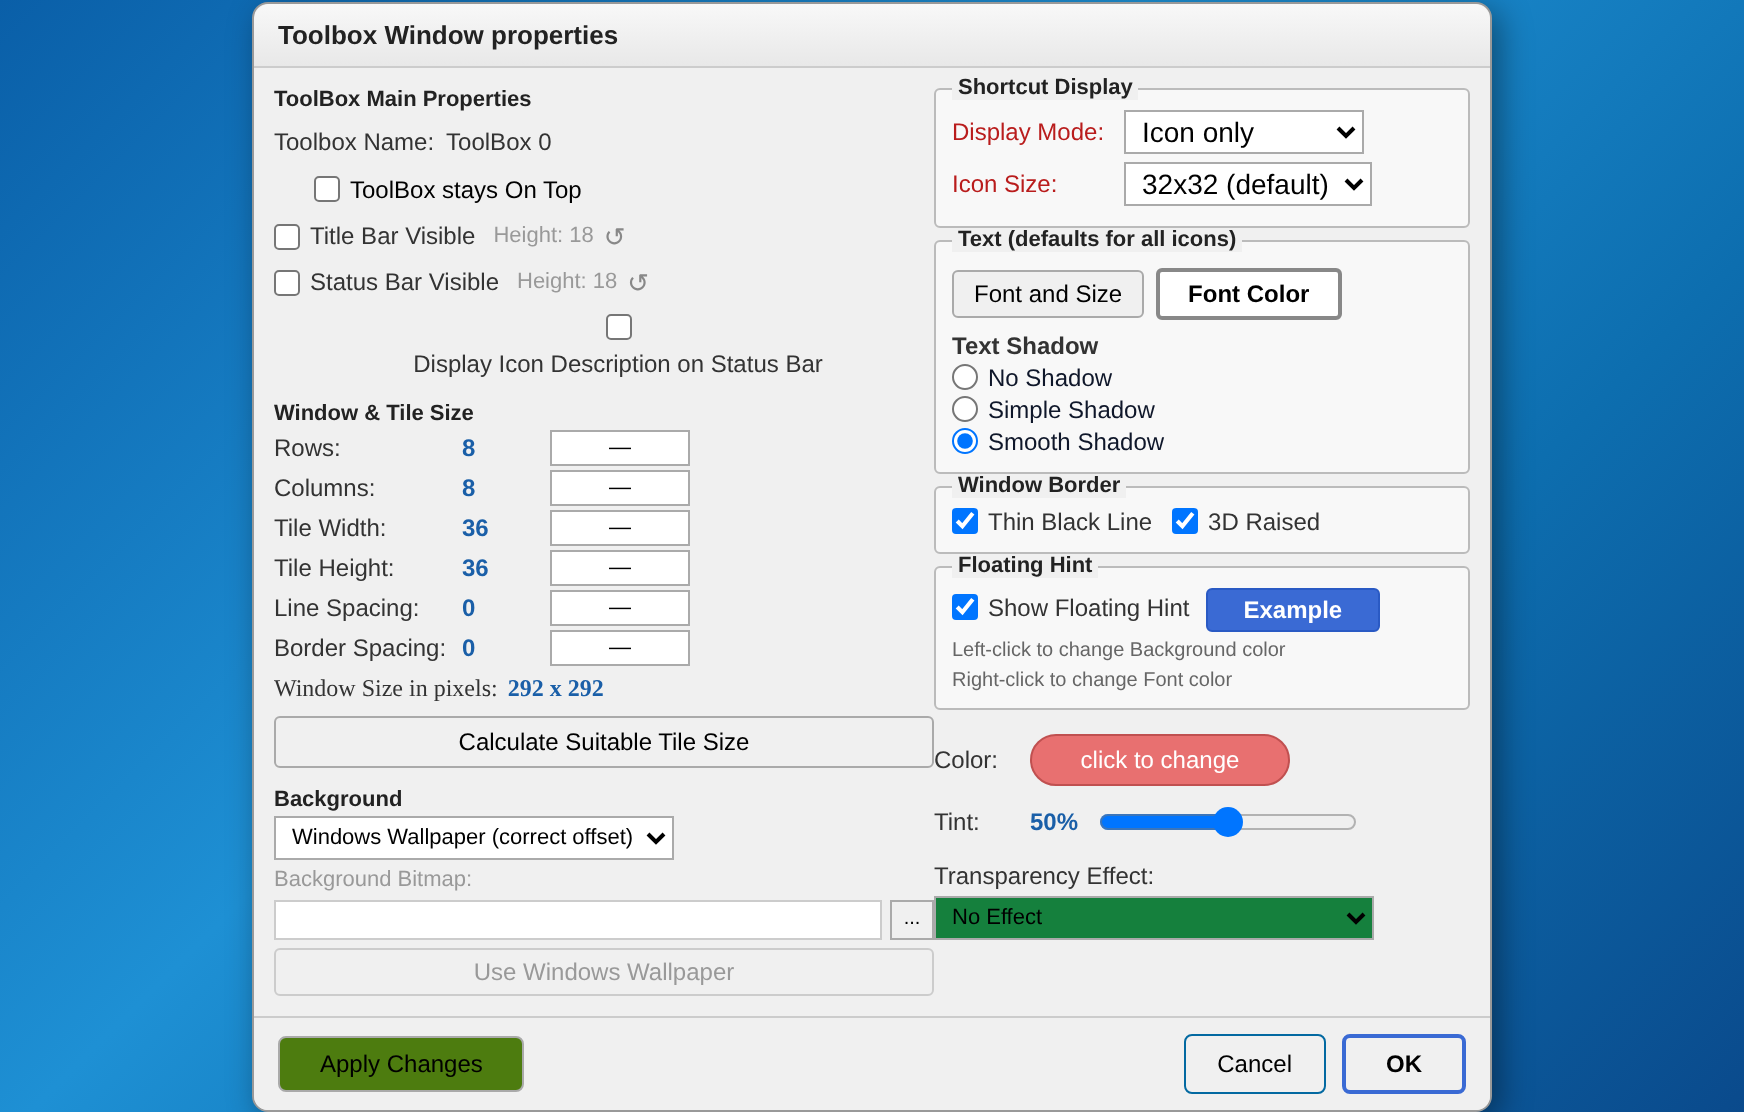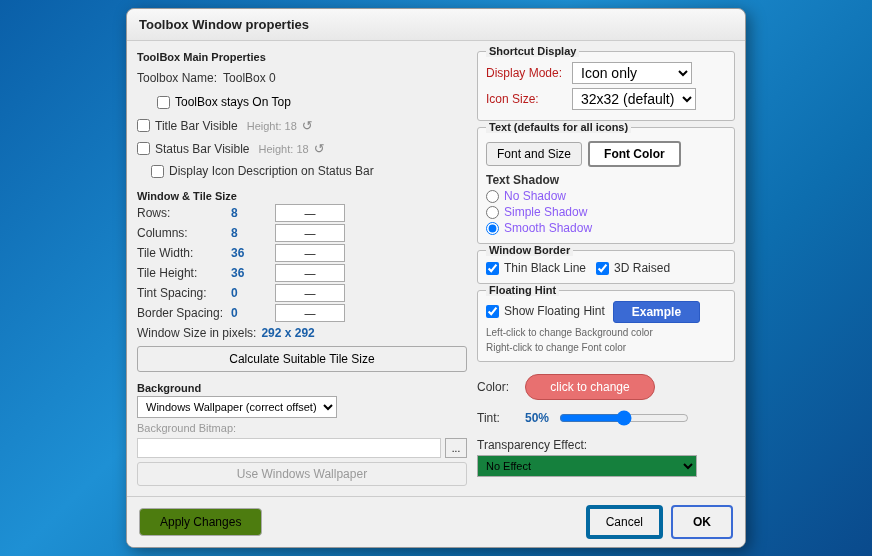--- a/index.html
+++ b/index.html
@@ -27,21 +27,20 @@
       border-bottom: 1px solid #ccc;
       padding: 8px 12px;
       font-size: 13px;
       font-weight: 600;
       color: #222;
       border-radius: 8px 8px 0 0;
     }
     .dialog-body {
       display: flex;
       padding: 10px;
-      gap: 10px;
     }
     .left-panel {
       flex: 0 0 330px;
       display: flex;
       flex-direction: column;
       gap: 6px;
     }
     .right-panel {
       flex: 1;
       display: flex;
@@ -144,20 +143,21 @@
       background: white;
       font-size: 11px;
       padding: 0 2px;
       text-align: center;
     }
     .window-size-row {
       display: flex;
       align-items: center;
       gap: 5px;
       margin-top: 4px;
+      font-family: Liberation Serif, serif;
     }
     .window-size-label {
       font-size: 12px;
       color: #333;
     }
     .window-size-value {
       font-size: 12px;
       color: #1a5fa8;
       font-weight: 700;
     }
@@ -273,21 +273,21 @@
       display: flex;
       align-items: center;
       gap: 5px;
       margin-bottom: 2px;
     }
     .radio-row input[type=radio] {
       cursor: pointer;
     }
     .radio-row label {
       font-size: 12px;
-      color: #8b5cf6;
+      color: #0f172a;
     }
     .border-checks {
       display: flex;
       align-items: flex-end;
       gap: 10px;
     }
     .hint-row {
       display: flex;
       align-items: center;
       gap: 8px;
@@ -389,21 +389,21 @@
       padding: 6px 20px;
       background: #4d7c0f;
       border: 1px solid #aaa;
       border-radius: 4px;
       font-size: 12px;
       cursor: pointer;
     }
     .cancel-btn {
       padding: 6px 16px;
       background: #f0f0f0;
-      border: 4px solid #0369a1;
+      border: 1px solid #0369a1;
       border-radius: 4px;
       font-size: 12px;
       cursor: pointer;
     }
     .ok-btn {
       padding: 6px 20px;
       background: #f0f0f0;
       border: 2px solid #3a6ad4;
       border-radius: 4px;
       font-size: 12px;
@@ -452,21 +452,21 @@
         <span class="reset-icon">↺</span>
       </div>
 
       <div class="checkbox-row">
         <input type="checkbox" style="">
         <label>Status Bar Visible</label>
         <span class="height-label">Height: 18</span>
         <span class="reset-icon">↺</span>
       </div>
 
-      <div class="checkbox-row" style="margin-left:14px;">
+      <div class="checkbox-row" style="margin-left:14px;flex-direction:column;">
         <input type="checkbox" style="">
         <label>Display Icon Description on Status Bar</label>
       </div>
 
       <div class="window-tile-section">
         <div class="section-header">Window &amp; Tile Size</div>
         <div class="grid-table">
           <span class="field-label">Rows:</span>
           <span class="field-value">8</span>
           <input class="mini-input" type="text" value="—" style="">
@@ -476,21 +476,21 @@
           <input class="mini-input" type="text" value="—" style="">
 
           <span class="field-label">Tile Width:</span>
           <span class="field-value">36</span>
           <input class="mini-input" type="text" value="—" style="">
 
           <span class="field-label">Tile Height:</span>
           <span class="field-value">36</span>
           <input class="mini-input" type="text" value="—" style="">
 
-          <span class="field-label">Tint Spacing:</span>
+          <span class="field-label">Line Spacing:</span>
           <span class="field-value">0</span>
           <input class="mini-input" type="text" value="—" style="">
 
           <span class="field-label">Border Spacing:</span>
           <span class="field-value">0</span>
           <input class="mini-input" type="text" value="—" style="">
         </div>
 
         <div class="window-size-row">
           <span class="window-size-label">Window Size in pixels:</span>

